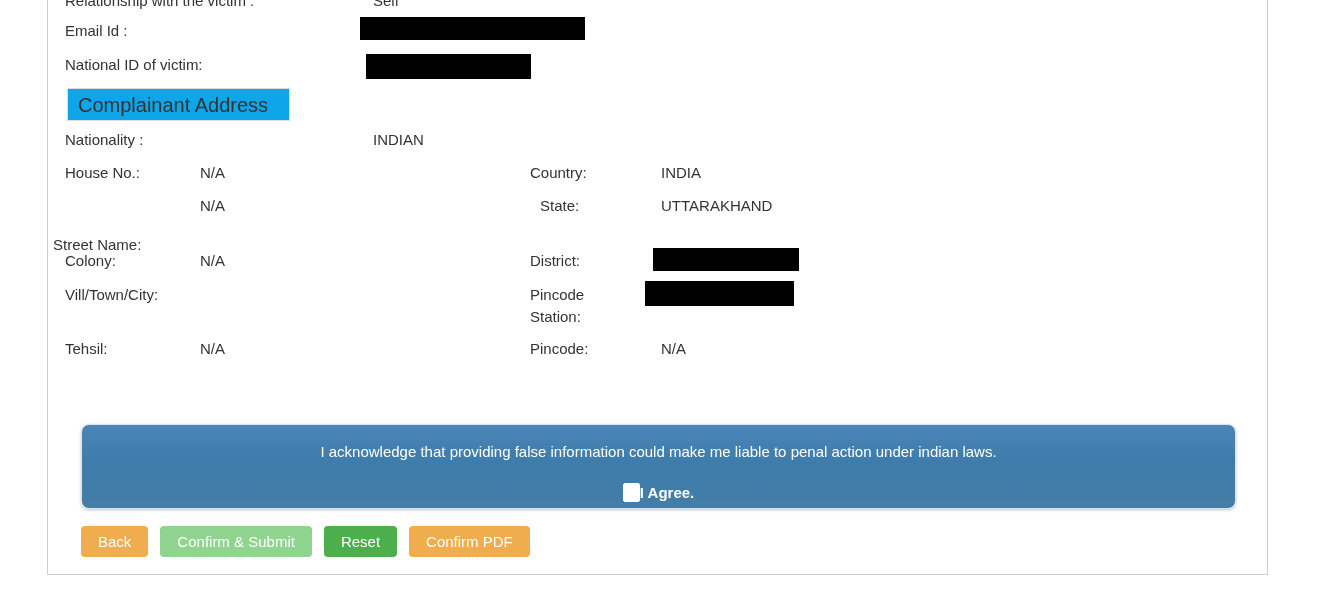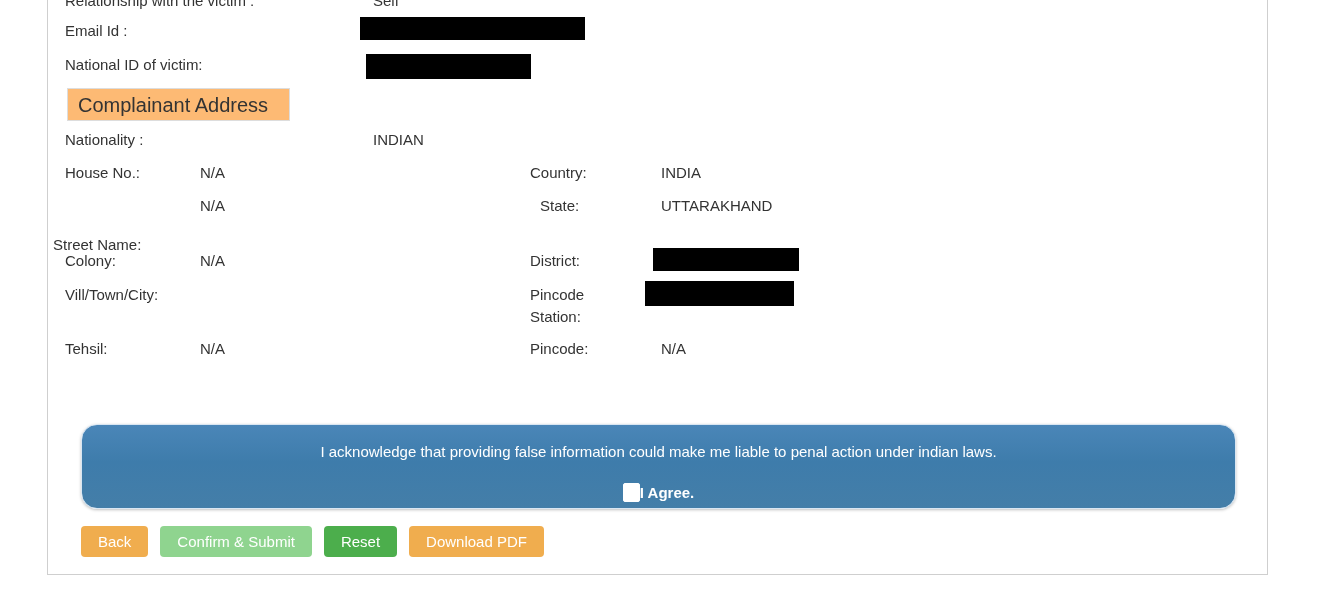--- a/index.html
+++ b/index.html
@@ -61,36 +61,36 @@
   .redact {
     position: absolute;
     background: #000000;
   }
 
   
   .section-head {
     position: absolute;
     box-sizing: border-box;
     border: 1px solid #dddddd;
-    background: #fdba74;
+    background: #0ea5e9;
     font-size: 20px;
     line-height: 32px;
     color: #333333;
     padding: 0 10px;
   }
 
   
   .ack-banner {
     position: absolute;
     left: 33px;
     top: 425px;
     width: 1155px;
     height: 85px;
     box-sizing: border-box;
-    border-radius: 16px;
+    border-radius: 8px;
     background: linear-gradient(to bottom, #4a86b8 0%, #3e7cab 45%, #447ea8 100%);
     border: 1px solid #d9e6f2;
     box-shadow: 0 1px 3px rgba(0,0,0,0.25);
     color: #ffffff;
     text-align: center;
   }
   .ack-text {
     position: absolute;
     left: 0;
     right: 0;
@@ -212,17 +212,17 @@
       <div class="ack-agree-wrap">
         <span class="ack-checkbox"></span>
         <span class="ack-agree-label">I Agree.</span>
       </div>
     </div>
 
     <div class="btn-bar">
       <button class="btn btn-orange">Back</button>
       <button class="btn btn-green-disabled">Confirm &amp; Submit</button>
       <button class="btn btn-green">Reset</button>
-      <button class="btn btn-orange">Download PDF</button>
+      <button class="btn btn-orange">Confirm PDF</button>
     </div>
 
   </div>
 </div>
 
 </body></html>

